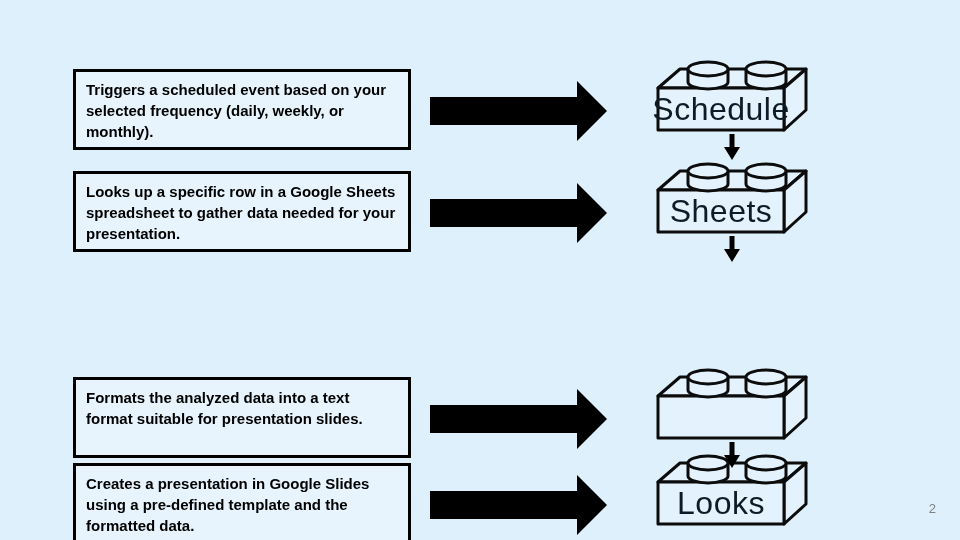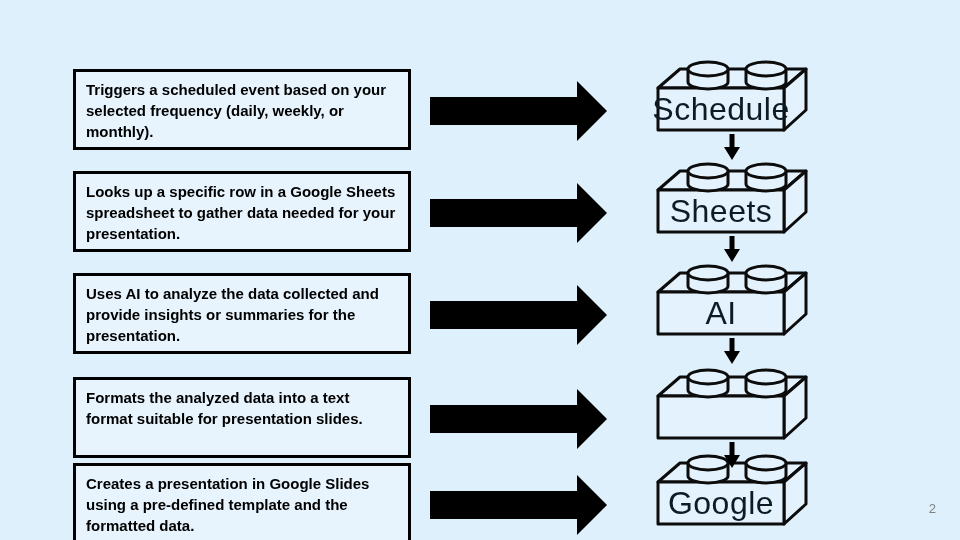--- a/index.html
+++ b/index.html
@@ -135,37 +135,20 @@
       <svg width="152" height="74">
           <use href="#sym-brick"></use>
         </svg>
       <div class="brick-label">Sheets</div>
     </div>
     <svg class="varrow">
         <use href="#sym-varrow"></use>
       </svg>
   </div>
 
-  <div class="step step-r3">
-    <div class="textbox">
-      <p>Uses AI to analyze the data collected and provide insights or summaries for the presentation.</p>
-    </div>
-    <svg class="harrow">
-        <use href="#sym-harrow"></use>
-      </svg>
-    <div class="brick">
-      <svg width="152" height="74">
-          <use href="#sym-brick"></use>
-        </svg>
-      <div class="brick-label">AI</div>
-    </div>
-    <svg class="varrow">
-        <use href="#sym-varrow"></use>
-      </svg>
-  </div>
 
   <div class="step step-r4">
     <div class="textbox">
       <p>Formats the analyzed data into a text format suitable for presentation slides.</p>
     </div>
     <svg class="harrow">
         <use href="#sym-harrow"></use>
       </svg>
     <div class="brick">
       <svg width="152" height="74">
@@ -181,19 +164,19 @@
     <div class="textbox">
       <p>Creates a presentation in Google Slides using a pre-defined template and the formatted data.</p>
     </div>
     <svg class="harrow">
         <use href="#sym-harrow"></use>
       </svg>
     <div class="brick">
       <svg width="152" height="74">
           <use href="#sym-brick"></use>
         </svg>
-      <div class="brick-label">Google</div>
+      <div class="brick-label">Looks</div>
     </div>
   </div>
 
   <div class="page-number">2</div>
 
 </div>
 
 </body></html>

